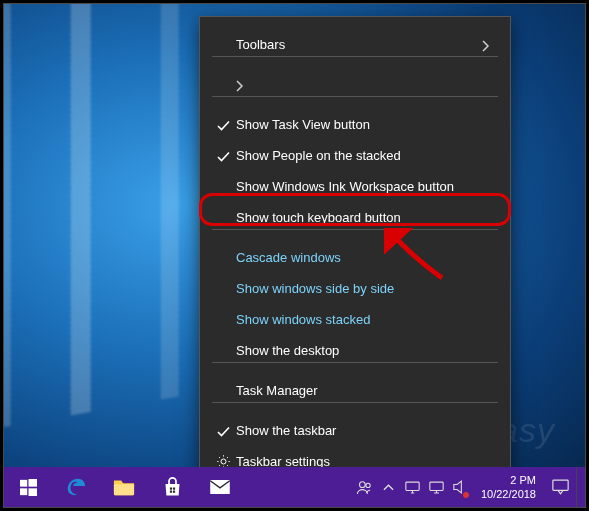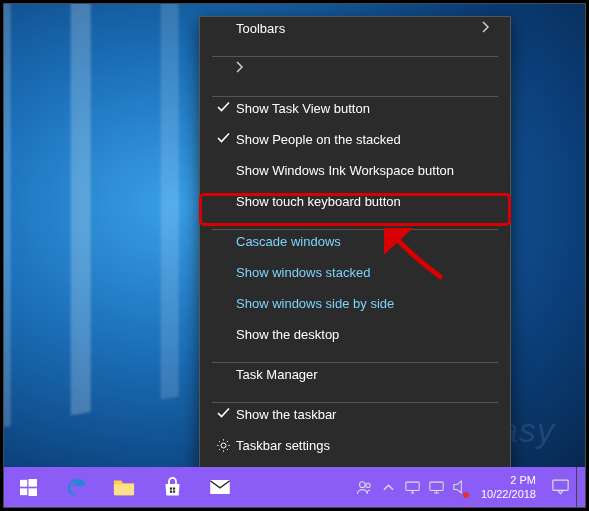--- a/index.html
+++ b/index.html
@@ -50,21 +50,21 @@
   .watermark .hex{
     display:inline-block;
     width:34px;height:38px;
     vertical-align: middle;
   }
   
   .taskbar {
     position: absolute;
     left: 0; right: 0; bottom: 0;
     height: 40px;
-    background: #8b5cf6;
+    background: #4c1d95;
     display: flex;
     align-items: center;
     color: #fff;
     font-size: 12px;
   }
   .tb-left { display:flex; align-items:center; height:100%; }
   .tb-item {
     width: 48px; height: 100%;
     display:flex; align-items:center; justify-content:center;
     color:#fff;
@@ -84,21 +84,21 @@
     width: 310px;
     background: #2b2b2b;
     border: 1px solid #555;
     box-shadow: 0 6px 18px rgba(0,0,0,.6);
     color: #fff;
     font-size: 13px;
     padding: 4px 0;
   }
   .mi {
     display: flex;
-    align-items: flex-start;
+    align-items: flex-end;
     height: 31px;
     padding: 0 14px 0 10px;
     position: relative;
   }
   .mi .slot {
     width: 26px;
     display:flex; align-items:center; justify-content:center;
     flex-shrink:0;
     color:#fff;
   }
@@ -106,21 +106,21 @@
   .mi .arrow { width:14px; text-align:right; color:#ccc;}
   .mi.disabled .label { color:#7dd3fc; }
   .sep {
     height:1px;
     margin: 4px 12px;
     background:#555;
   }
   .mi.highlight {
     outline: 3px solid #d80000;
     outline-offset: -2px;
-    border-radius: 4px;
+    border-radius: 12px;
   }
   
   .annot-arrow {
     position:absolute;
     left: 380px;
     top: 224px;
     pointer-events:none;
   }
   svg { display:block; }
 </style>
@@ -192,25 +192,25 @@
     </div>
 
     <div class="sep"></div>
 
     <div class="mi disabled">
       <span class="slot"></span>
       <span class="label">Cascade windows</span>
     </div>
     <div class="mi disabled">
       <span class="slot"></span>
+      <span class="label">Show windows side by side</span>
+    </div>
+    <div class="mi disabled">
+      <span class="slot"></span>
       <span class="label">Show windows stacked</span>
-    </div>
-    <div class="mi disabled">
-      <span class="slot"></span>
-      <span class="label">Show windows side by side</span>
     </div>
     <div class="mi">
       <span class="slot"></span>
       <span class="label">Show the desktop</span>
     </div>
 
     <div class="sep"></div>
 
     <div class="mi">
       <span class="slot"></span>

